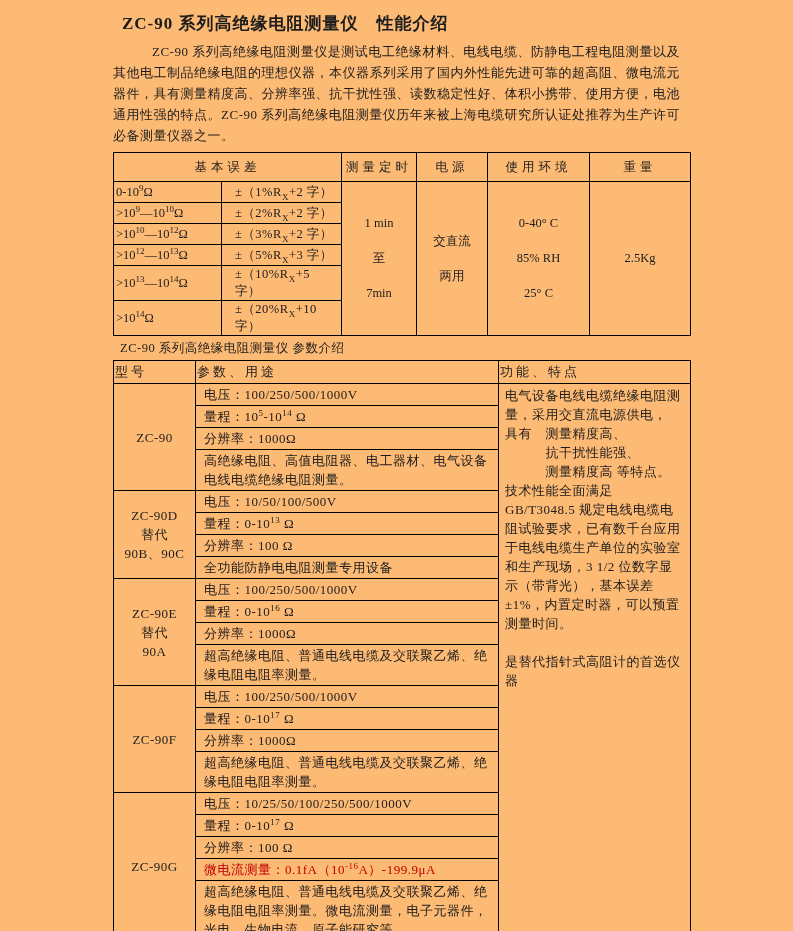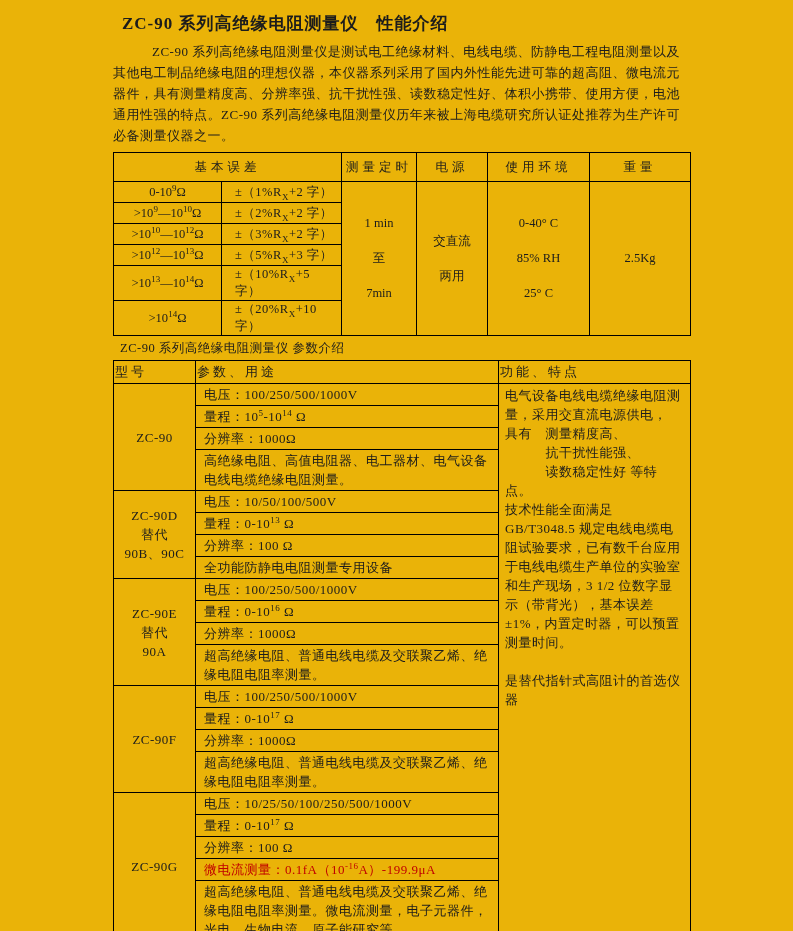--- a/index.html
+++ b/index.html
@@ -1,20 +1,20 @@
 <!DOCTYPE html>
 <html><head>
 <meta charset="utf-8">
 <style>
   html,body{margin:0;padding:0;background:#ffffff;}
   .page{
     position:relative;
     width:793px;height:931px;
     box-sizing:border-box;
-    background:#eab308;
+    background:#fdba74;
     padding:12px 100px 0 113px;
     font-family:"Liberation Serif","DejaVu Serif",serif;
     color:#1c1c1c;
     overflow:hidden;
   }
   .title{
     font-size:17px;font-weight:bold;
     margin:0 0 6px 9px;
     letter-spacing:1px;
   }
@@ -24,21 +24,21 @@
     text-align:justify;
     text-indent:39px;
     margin:0 0 6px 0;
     letter-spacing:0.5px;
   }
   table{border-collapse:collapse;table-layout:fixed;width:577px;}
   th,td{border:1px solid #000;font-weight:normal;}
   
   .spec-table{font-size:12.5px;padding-left:20px;}
   .spec-table th{height:26px;text-align:center;letter-spacing:4px;}
-  .spec-table td{height:20px;text-align:center;padding:0 2px;}
+  .spec-table td{height:20px;padding:0 2px;}
   .spec-table td.err{text-align:left;padding-left:13px;letter-spacing:0.5px;}
   .spec-table td.merged{line-height:35px;text-align:center;vertical-align:middle;}
   sup,sub{font-size:9px;line-height:0;}
   
   .subtitle{font-size:12.5px;margin:4px 0 3px 7px;letter-spacing:0.5px;}
   
   .models-table{font-size:13px;}
   .models-table th{height:20px;text-align:left;letter-spacing:3px;}
   .models-table td{line-height:19px;padding:1px 8px;vertical-align:middle;letter-spacing:0.5px;}
   .models-table td.model-cell{text-align:center;padding:1px 2px;}
@@ -121,21 +121,21 @@
       </tr>
     </thead>
     <tbody id="models-body">
         <tr>
           <td class="model-cell" rowspan="4">ZC-90</td>
           <td class="param-cell">电压：100/250/500/1000V</td>
           <td class="features-cell" rowspan="21">
             <div class="fline">电气设备电线电缆绝缘电阻测量，采用交直流电源供电，</div>
             <div class="fline">具有　测量精度高、</div>
             <div class="fline">　　　抗干扰性能强、</div>
-            <div class="fline">　　　读数稳定性好 等特点。</div>
+            <div class="fline">　　　测量精度高 等特点。</div>
             <div class="fline">技术性能全面满足 GB/T3048.5 规定电线电缆电阻试验要求，已有数千台应用于电线电缆生产单位的实验室和生产现场，3 1/2 位数字显示（带背光），基本误差±1%，内置定时器，可以预置测量时间。</div>
             <div class="fline">&nbsp;</div>
             <div class="fline">是替代指针式高阻计的首选仪器</div>
           </td>
         </tr>
         <tr>
           <td class="param-cell">量程：10<sup>5</sup>-10<sup>14</sup> Ω</td>
         </tr>
         <tr>
           <td class="param-cell">分辨率：1000Ω</td>

